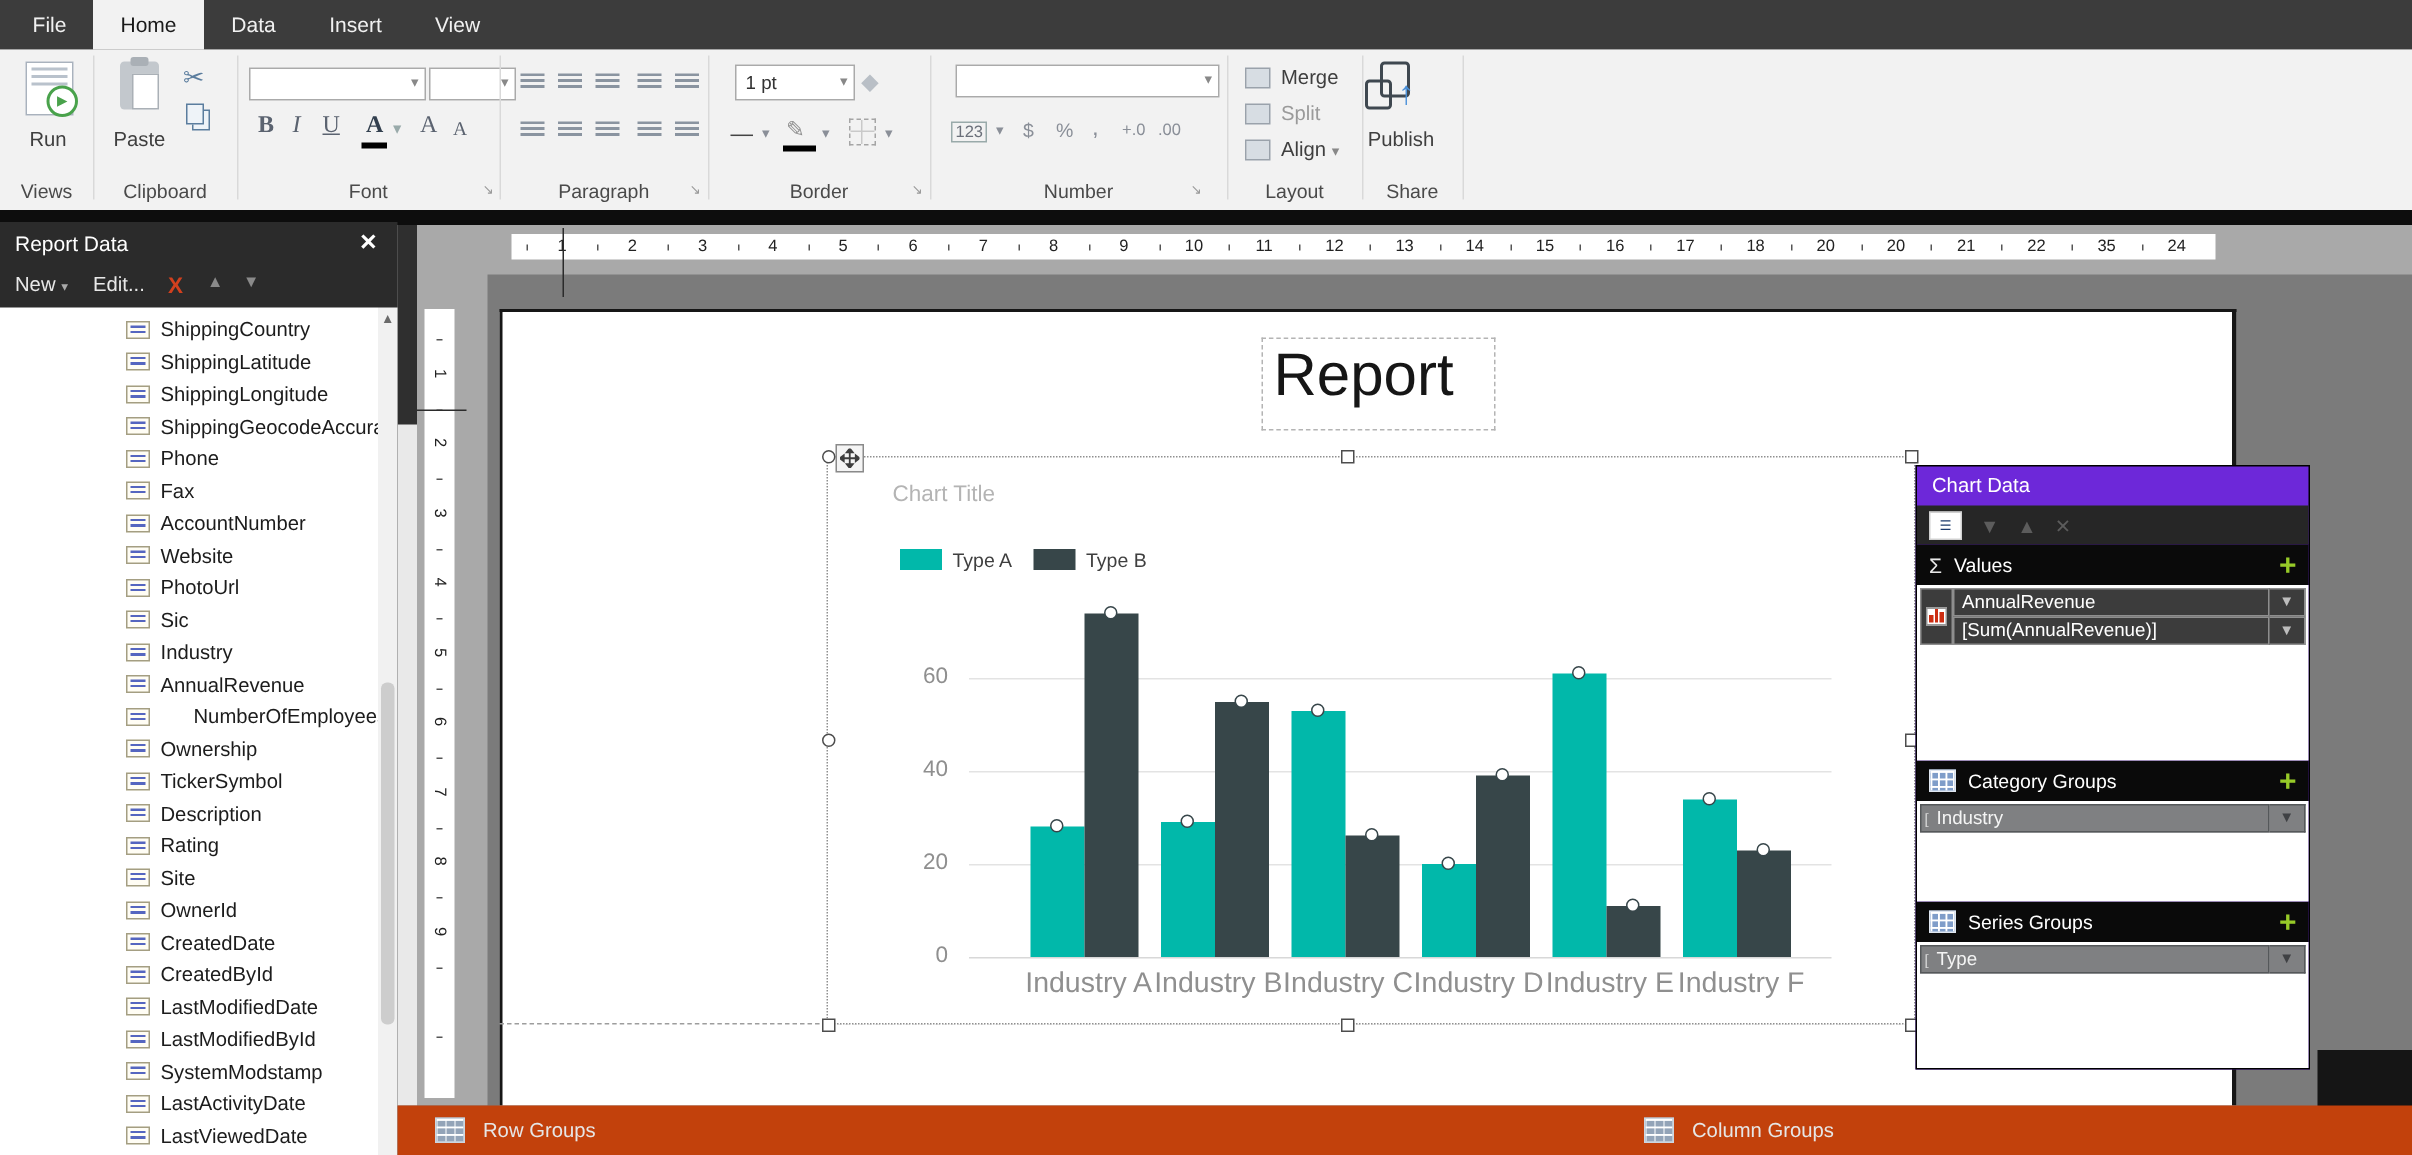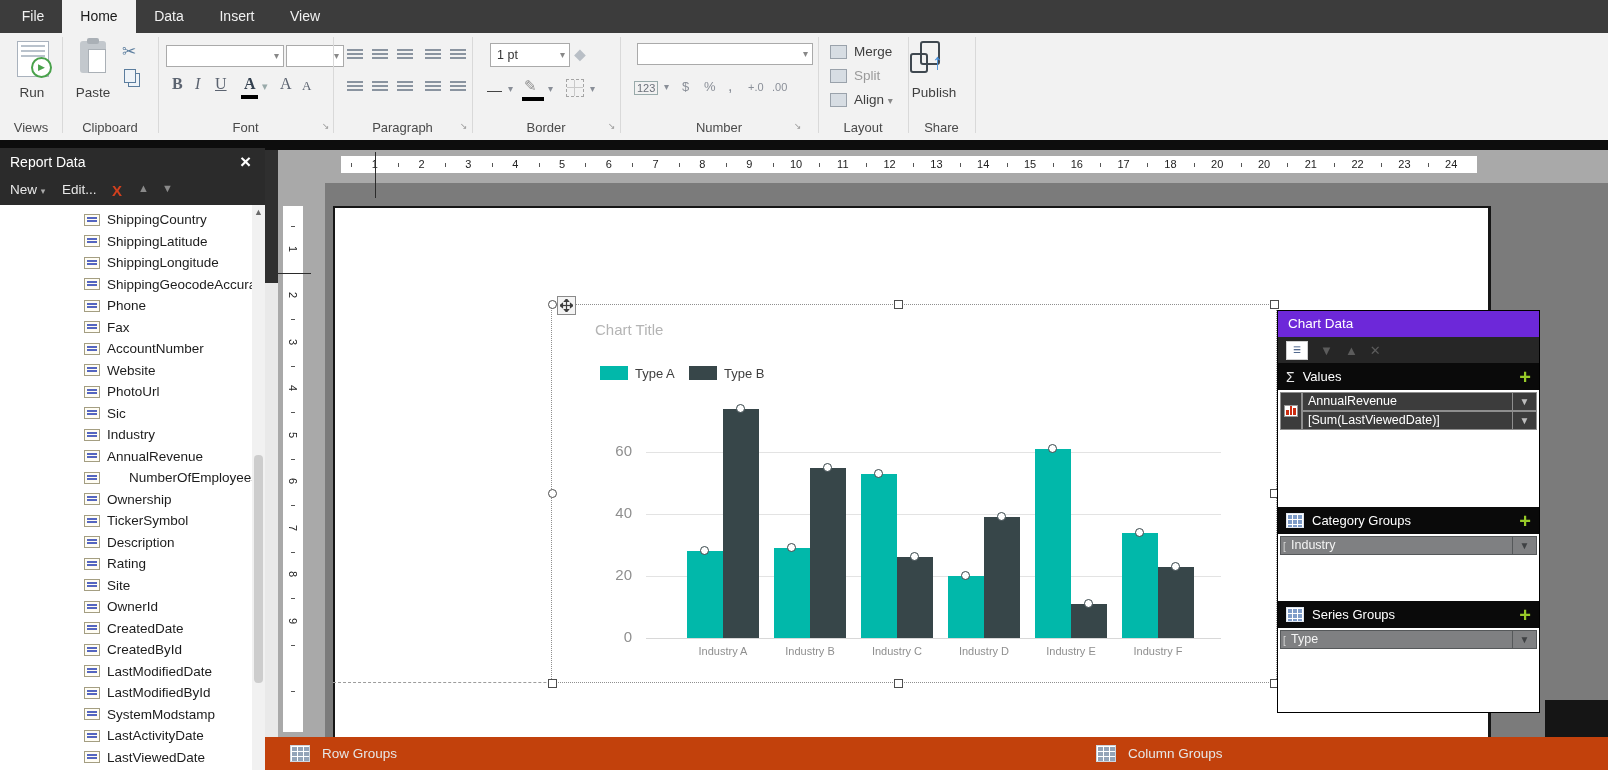--- a/index.html
+++ b/index.html
@@ -63,21 +63,21 @@
   .rtitle-box span{position:absolute;left:7px;top:2px;font-size:40px;color:#161616;}
 
   
   .chart{position:absolute;left:551px;top:304px;width:726px;height:379px;background:#fff;border:1px dotted #8f8f8f;box-sizing:border-box;}
   .chart-title{position:absolute;left:43px;top:16px;font-size:15px;color:#b4b4b4;}
   .legend-item{position:absolute;top:61px;height:15px;}
   .legend-swatch{position:absolute;width:28px;height:14px;}
   .legend-label{position:absolute;top:0;font-size:13px;color:#3f3f3f;line-height:15px;}
   .gridline{position:absolute;height:1px;background:#e3e3e3;}
   .ylab{position:absolute;width:60px;text-align:right;font-size:15px;color:#8f8f8f;}
-  .xlab{position:absolute;width:90px;text-align:center;font-size:11px;color:#8f8f8f;}
+  .xlab{position:absolute;width:90px;text-align:right;font-size:19px;color:#8f8f8f;}
   .bar{position:absolute;}
   .marker{position:absolute;width:7px;height:7px;border-radius:50%;background:#fff;border:1.5px solid #37464a;}
 
   
   .hdl{position:absolute;width:7px;height:7px;background:#fff;border:1px solid #4d4d4d;}
   .hdl.circ{border-radius:50%;}
   .movebox{position:absolute;left:557px;top:296px;width:17px;height:17px;background:#f4f4f4;border:1px solid #8a8a8a;display:flex;align-items:center;justify-content:center;}
 
   
   .cdp{position:absolute;left:1277px;top:310px;width:263px;height:403px;background:#6d28d9;border:1px solid #000;box-sizing:border-box;display:flex;flex-direction:column;}
@@ -259,21 +259,21 @@
       <div class="rnum" style="left: 926.4px; top: 158px;">13</div>
       <div class="rnum" style="left: 973.2px; top: 158px;">14</div>
       <div class="rnum" style="left: 1020px; top: 158px;">15</div>
       <div class="rnum" style="left: 1066.8px; top: 158px;">16</div>
       <div class="rnum" style="left: 1113.6px; top: 158px;">17</div>
       <div class="rnum" style="left: 1160.4px; top: 158px;">18</div>
       <div class="rnum" style="left: 1207.2px; top: 158px;">20</div>
       <div class="rnum" style="left: 1254px; top: 158px;">20</div>
       <div class="rnum" style="left: 1300.8px; top: 158px;">21</div>
       <div class="rnum" style="left: 1347.6px; top: 158px;">22</div>
-      <div class="rnum" style="left: 1394.4px; top: 158px;">23</div>
+      <div class="rnum" style="left: 1394.4px; top: 158px;">35</div>
       <div class="rnum" style="left: 1441.2px; top: 158px;">24</div>
       <div class="rtick-h" style="left: 351.4px;"></div>
       <div class="rtick-h" style="left: 398.2px;"></div>
       <div class="rtick-h" style="left: 445px;"></div>
       <div class="rtick-h" style="left: 491.8px;"></div>
       <div class="rtick-h" style="left: 538.6px;"></div>
       <div class="rtick-h" style="left: 585.4px;"></div>
       <div class="rtick-h" style="left: 632.2px;"></div>
       <div class="rtick-h" style="left: 679px;"></div>
       <div class="rtick-h" style="left: 725.8px;"></div>
@@ -314,20 +314,23 @@
       <div class="rtick-v" style="top: 691.25px;"></div>
     </div>
   <div class="ind-v"></div>
   <div class="ind-h"></div>
   <div class="cv-sb"></div>
   <div class="cv-sb-thumb"></div>
 
   <div class="page"></div>
   <div class="body-dash"></div>
 
+  <div class="rtitle-box">
+    <span>Report</span>
+  </div>
 
   <div class="chart">
     <div class="chart-title">Chart Title</div>
     <div class="legend-item" style="left:48px;width:120px;">
       <span class="legend-swatch" style="background: rgb(1, 184, 170);"></span>
       <span class="legend-label" style="left:35px;">Type A</span>
     </div>
     <div class="legend-item" style="left:137px;width:120px;">
       <span class="legend-swatch" style="background: rgb(55, 70, 73);"></span>
       <span class="legend-label" style="left:35px;">Type B</span>
@@ -416,21 +419,21 @@
               <i style="height:9px;"></i>
               <i style="height:7px;"></i>
             </span>
         </div>
         <div class="val-rows">
           <div class="val-row">
             <span class="val-lbl">AnnualRevenue</span>
             <span class="val-dd">▼</span>
           </div>
           <div class="val-row">
-            <span class="val-lbl">[Sum(LastViewedDate)]</span>
+            <span class="val-lbl">[Sum(AnnualRevenue)]</span>
             <span class="val-dd">▼</span>
           </div>
         </div>
       </div>
     </div>
     <div class="cd-sec">
       <span class="tblic"></span>
       <span>Category Groups</span>
       <span class="cd-plus">+</span>
     </div>

